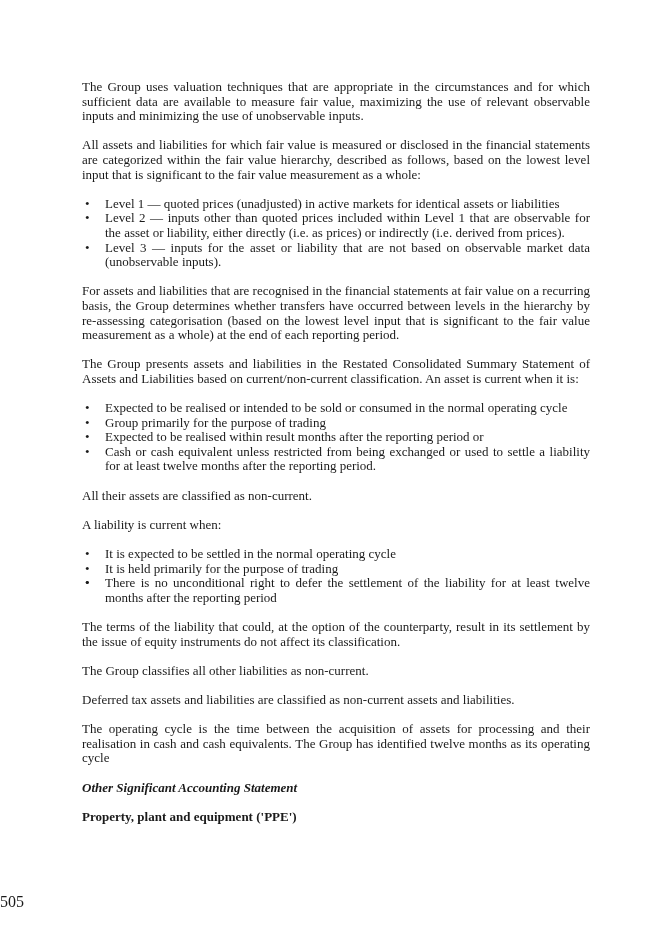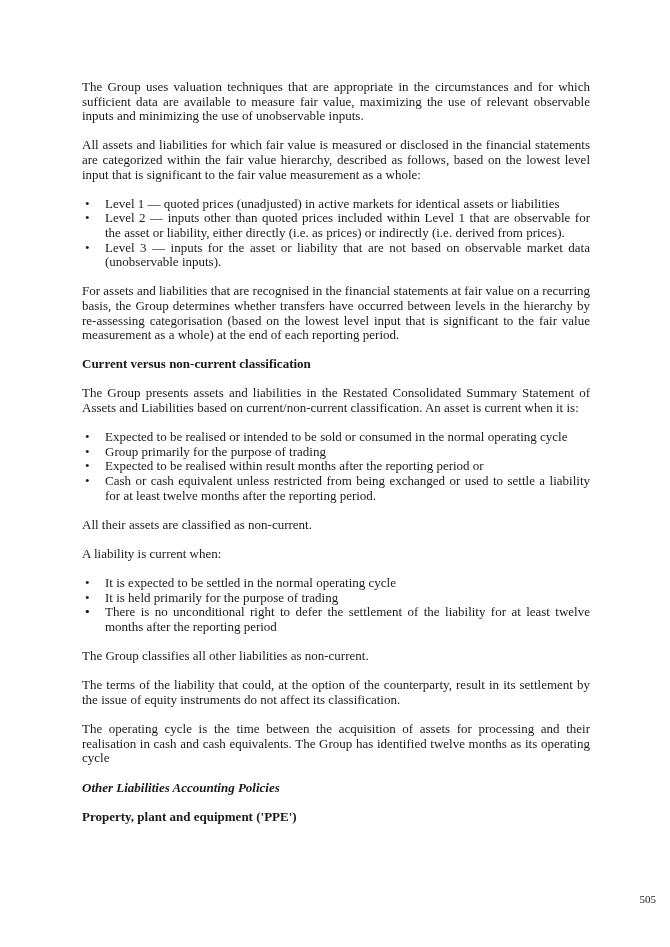--- a/index.html
+++ b/index.html
@@ -49,23 +49,23 @@
     li .bullet {
       position: absolute;
       left: 3px;
       top: 0;
     }
     .page-number {
       position: absolute;
       left: 0;
       width: 656px;
       top: 893px;
-      text-align: right;
+      text-align: left;
       font-family: "Liberation Serif", "DejaVu Serif", serif;
-      font-size: 11px;
+      font-size: 16px;
       color: #1a1a1a;
     }
   </style>
 </head>
 <body>
 
 <div class="page">
 
   <p>The Group uses valuation techniques that are appropriate in the circumstances and for which sufficient data are available to measure fair value, maximizing the use of relevant observable inputs and minimizing the use of unobservable inputs.</p>
 
@@ -82,21 +82,20 @@
     </li>
     <li>
       <span class="bullet">•</span>
       <span>Level 3 — inputs for the asset or liability that are not based on observable market data (unobservable inputs).</span>
     </li>
   </ul>
 
   <p>For assets and liabilities that are recognised in the financial statements at fair value on a recurring basis, the Group determines whether transfers have occurred between levels in the hierarchy by re-assessing categorisation (based on the lowest level input that is significant to the fair value measurement as a whole) at the end of each reporting period.</p>
 
 
-  <div class="heading-bold">Current versus non-current classification</div>
 
   <p>The Group presents assets and liabilities in the Restated Consolidated Summary Statement of Assets and Liabilities based on current/non-current classification. An asset is current when it is:</p>
 
   <ul>
     <li>
       <span class="bullet">•</span>
       <span>Expected to be realised or intended to be sold or consumed in the normal operating cycle</span>
     </li>
     <li>
       <span class="bullet">•</span>
@@ -127,26 +126,27 @@
     </li>
     <li>
       <span class="bullet">•</span>
     </li>
     <li>
       <span class="bullet">•</span>
       <span>There is no unconditional right to defer the settlement of the liability for at least twelve months after the reporting period</span>
     </li>
   </ul>
 
+  <p>The terms of the liability that could, at the option of the counterparty, result in its settlement by the issue of equity instruments do not affect its classification.</p>
+
   <p>The Group classifies all other liabilities as non-current.</p>
 
-  <p>The terms of the liability that could, at the option of the counterparty, result in its settlement by the issue of equity instruments do not affect its classification.</p>
-
+  <p>Deferred tax assets and liabilities are classified as non-current assets and liabilities.</p>
 
   <p>The operating cycle is the time between the acquisition of assets for processing and their realisation in cash and cash equivalents. The Group has identified twelve months as its operating cycle</p>
 
-  <div class="heading-bolditalic">Other Liabilities Accounting Policies</div>
+  <div class="heading-bolditalic">Other Significant Accounting Statement</div>
 
   <div class="heading-bold">Property, plant and equipment ('PPE')</div>
 
 </div>
 
 <div class="page-number">505</div>
 
 </body></html>

